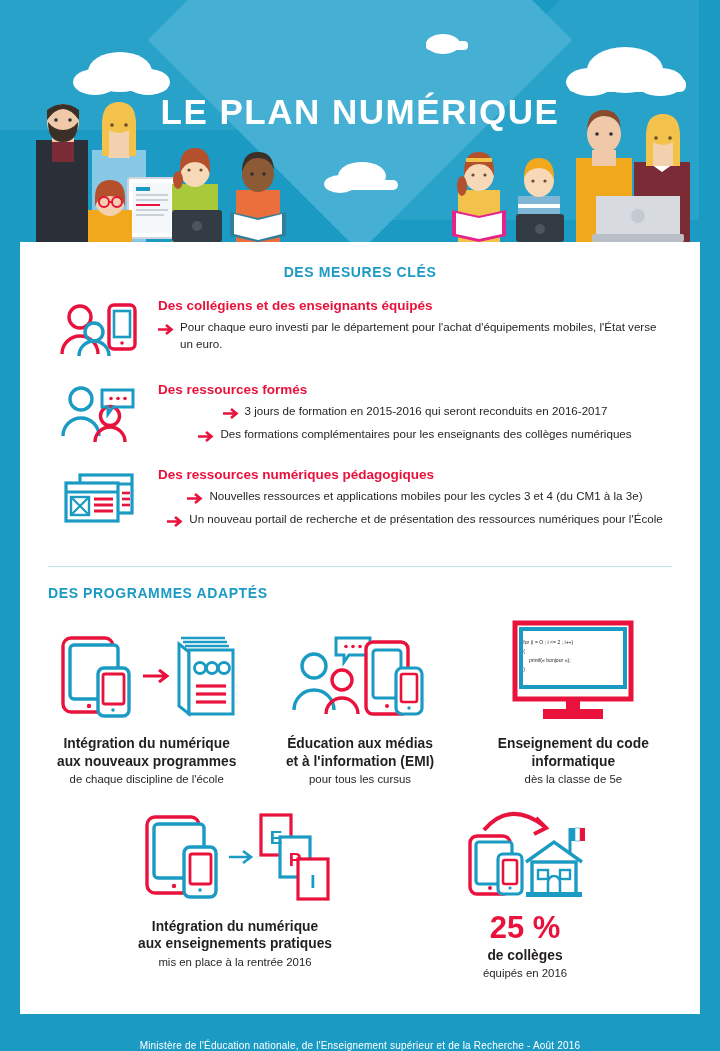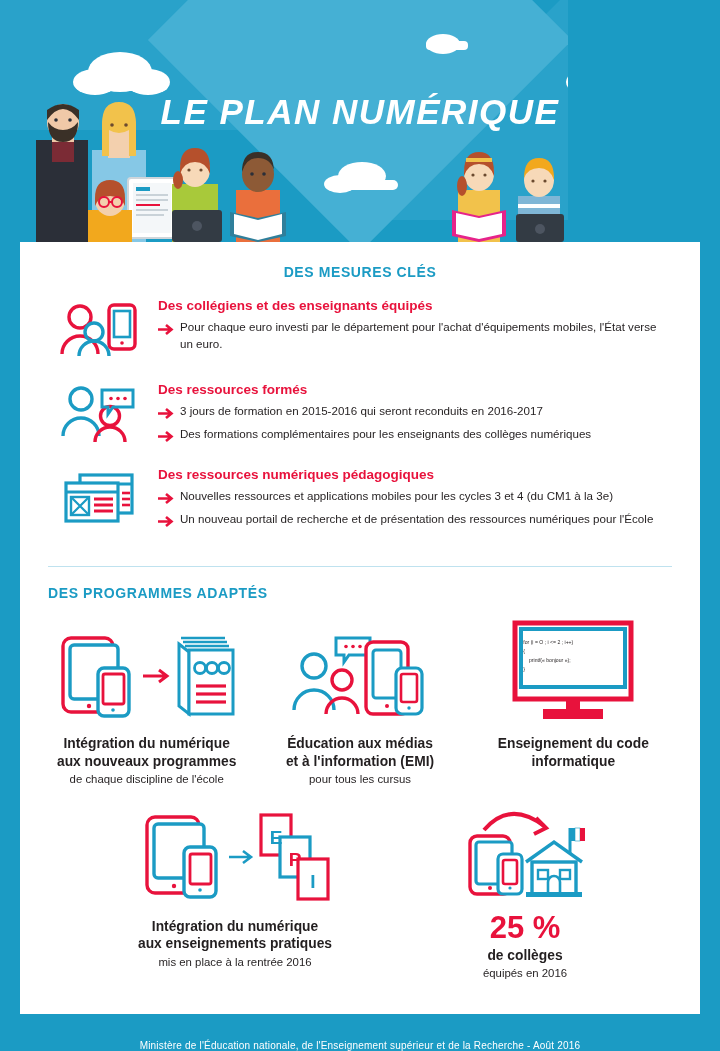--- a/index.html
+++ b/index.html
@@ -5,21 +5,21 @@
   html,body{margin:0;padding:0;}
   body{
     width:720px;height:1051px;
     background:#1b9bc4;
     font-family:"Liberation Sans", sans-serif;
     overflow:hidden;position:relative;
   }
   .page{position:relative;width:720px;height:1051px;overflow:hidden;}
 
   
-  .header{position:absolute;left:0;top:0;width:568px;height:242px;overflow:hidden;background:#1b9bc4;font-style:italic;}
+  .header{position:absolute;left:0;top:0;width:699px;height:242px;overflow:hidden;background:#1b9bc4;}
   .diamond{position:absolute;width:300px;height:300px;background:#45b0d4;
            transform:rotate(45deg);left:210px;top:-110px;}
   .band{position:absolute;background:#35a8d0;opacity:.55;}
   .band1{width:520px;height:250px;left:-60px;top:-120px;transform:skewX(-45deg);}
   .band2{width:420px;height:260px;left:470px;top:-40px;transform:skewX(-45deg);}
 
   .title{position:absolute;top:92px;left:0;width:720px;text-align:center;
          color:#fff;font-size:35px;font-weight:bold;letter-spacing:1.5px;
          font-family:"Liberation Sans", sans-serif;}
 
@@ -29,21 +29,21 @@
   .card{position:absolute;left:20px;top:242px;width:680px;height:778px;background:#fff;}
   .sec-title{color:#1b9bc4;font-size:14px;font-weight:bold;letter-spacing:.6px;}
   .divider{height:1px;background:#bfe2ef;margin:0 28px;}
 
   
   .measures{padding:22px 0 10px 0;}
   .m-row{display:flex;align-items:flex-start;margin:10px 0 0 0;padding:8px 28px 0 40px;}
   .m-icon{width:88px;flex:0 0 88px;padding-top:4px;}
   .m-body{flex:1;padding-left:10px;}
   .m-head{color:#e8123c;font-size:13.5px;font-weight:bold;margin-bottom:6px;}
-  .bullet{display:flex;align-items:flex-start;margin-bottom:3px;}
+  .bullet{display:flex;align-items:flex-start;margin-bottom:3px;justify-content:center;}
   .bullet .arr{flex:0 0 22px;padding-top:2px;}
   .bullet .txt{font-size:11.6px;color:#231f20;line-height:1.45;}
 
   
   .prog-title{padding:18px 28px 0 28px;}
   .prog-grid{display:flex;justify-content:space-around;align-items:flex-start;padding:18px 20px 0 20px;}
   .prog-cell{flex:1;text-align:center;padding:0 6px;}
   .prog-art{height:110px;display:flex;align-items:center;justify-content:center;}
   .prog-h{font-size:13.8px;font-weight:bold;color:#231f20;line-height:1.28;margin-top:6px;}
   .prog-s{font-size:11.4px;color:#231f20;line-height:1.35;margin-top:2px;}
@@ -390,20 +390,23 @@
             <div class="code" style="position:absolute;left:50%;top:14px;transform:translateX(-50%);width:100px;">
               <div>for (i = O ; i &lt;= 2 ; i++)</div>
               <div>{</div>
               <div>    printf(« bonjour »);</div>
               <div>}</div>
             </div>
           </div>
           <div class="prog-h">
             <div>Enseignement du code</div>
             <div>informatique</div>
+          </div>
+          <div class="prog-s">
+            <div>dès la classe de 5e</div>
           </div>
         </div>
       </div>
 
       <div class="prog-grid2">
         <div class="cellA">
           <div class="prog-art">
             <svg width="200" height="100" viewBox="0 0 200 100">
               <rect x="12" y="10" width="52" height="76" rx="8" fill="none" stroke="#e8123c" stroke-width="3.4"></rect>
               <rect x="19" y="17" width="50" height="54" rx="4" fill="#fff" stroke="#1b9bc4" stroke-width="3.4"></rect>

